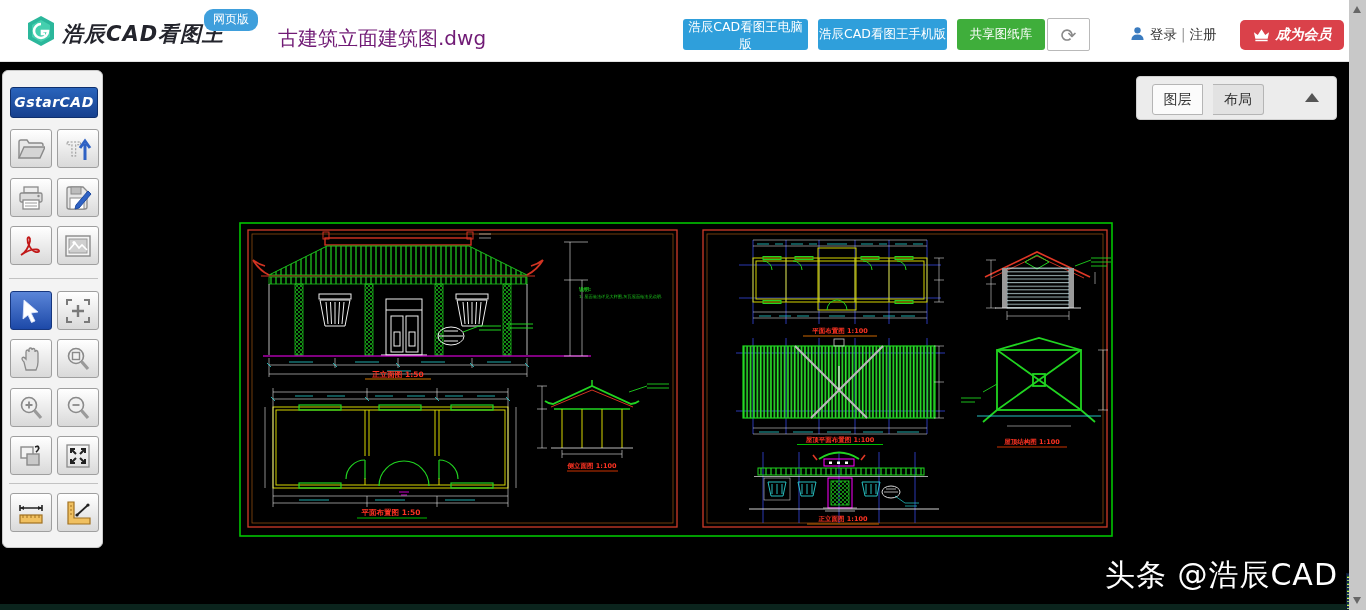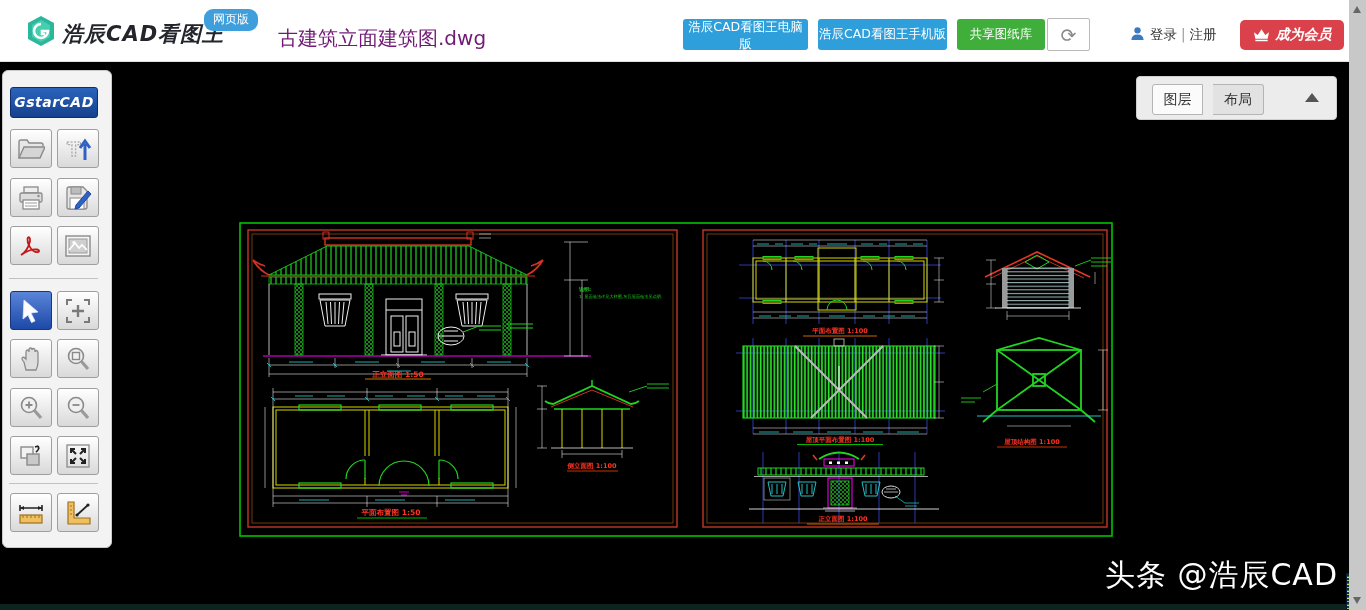--- a/index.html
+++ b/index.html
@@ -29,21 +29,21 @@
   #login-wrap .sep { color:#999; margin:0 4px; }
   #btn-vip { left:1240px; top:20px; width:104px; height:30px; background:#da414a;
     font-size:14px; font-weight:bold; border-radius:5px; display:flex; align-items:center;
     justify-content:center; gap:6px;font-style:italic; }
 
   
   #canvas { position:absolute; left:0; top:62px; width:1349px; height:548px; background:#000; z-index:1; }
   #bottom-strip { position:absolute; left:0; bottom:0; width:1349px; height:6px; background:#0b241d; z-index:2;}
 
   
-  #toolbar { position:absolute; left:2px; top:70px; width:110px; height:478px;
+  #toolbar { position:absolute; left:2px; top:70px; width:101px; height:478px;
     background:#f3f3f3; border:1px solid #c9c9c9; border-radius:6px;
     box-shadow:2px 2px 6px rgba(0,0,0,.6); z-index:30; }
   #gstar-logo { position:absolute; left:7px; top:16px; width:88px; height:31px;
     background:linear-gradient(#2a64bc,#16408e); border:1px solid #0e2f6d; border-radius:3px;
     color:#fff; font-weight:bold; font-style:italic; font-size:14px; text-align:center;
     line-height:29px; letter-spacing:0.5px; }
   .tbtn { position:absolute; width:42px; height:39px; border:1px solid #9f9f9f; border-radius:3px;
     background:linear-gradient(#ffffff,#d9d9d9); cursor:pointer; display:flex;
     align-items:center; justify-content:center; }
   .tbtn.active { background:linear-gradient(#5a85d8,#1d49a8); border-color:#16367e; }

